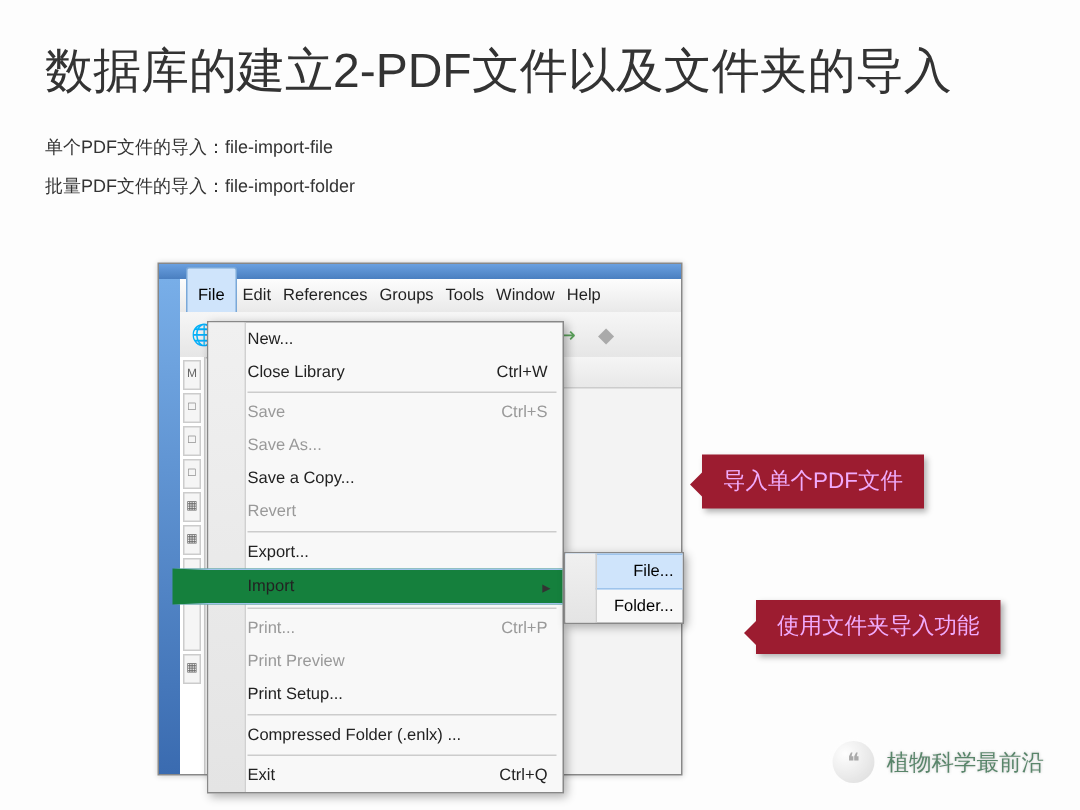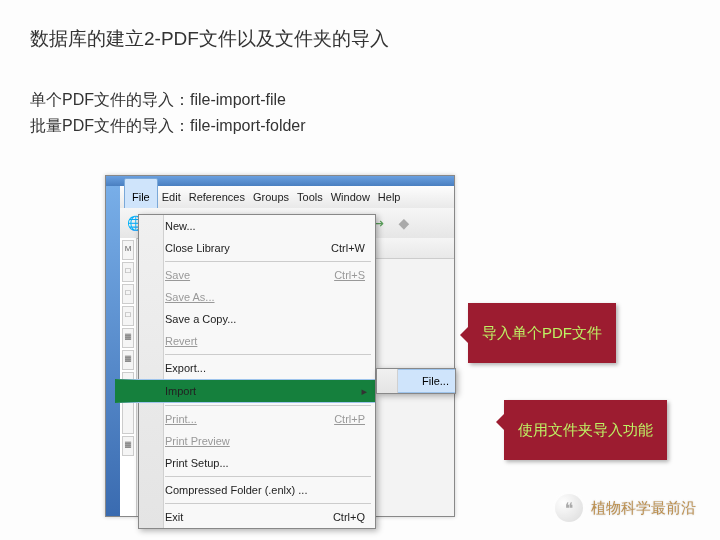--- a/index.html
+++ b/index.html
@@ -8,27 +8,27 @@
     height: 540px;
     background: #fdfdfd;
     font-family: "Microsoft YaHei", Arial, sans-serif;
     position: relative;
     overflow: hidden;
   }
   .title {
     position: absolute;
     top: 26px;
     left: 30px;
-    font-size: 19px;
+    font-size: 32px;
     color: #333;
   }
   .subtitle {
     position: absolute;
     left: 30px;
-    font-size: 16px;
+    font-size: 12px;
     color: #333;
   }
   .sub1 { top: 90px; }
   .sub2 { top: 116px; }
 
   .app-window {
     position: absolute;
     left: 105px;
     top: 175px;
     width: 348px;
@@ -126,21 +126,21 @@
     display: flex;
     justify-content: space-between;
     padding: 5px 10px 5px 26px;
     position: relative;
     border-left: 24px solid transparent;
     margin-left: -24px;
   }
   .dropdown .sep {
     height: 1px; background: #ccc; margin: 2px 4px 2px 26px;
   }
-  .dropdown .disabled { color: #999; text-decoration: underline; }
+  .dropdown .disabled { color: #999; }
   .dropdown .arrow::after {
     content: '▸'; color: #333; position: absolute; right: 8px;
   }
   .dropdown .highlight {
     background: #15803d;
     border-top: 1px solid #9ec4ec;
     border-bottom: 1px solid #9ec4ec;
   }
   .dropdown .icon-strip {
     position: absolute;
@@ -171,22 +171,22 @@
   .submenu .mi { padding: 5px 6px 5px 13px; text-align: right; }
   .submenu .highlight {
     background: #cfe4fb;
     border-top: 1px solid #9ec4ec;
     border-bottom: 1px solid #9ec4ec;
   }
 
   .callout {
     position: absolute;
     background: #9c1c30;
-    color: #bef264;
-    padding: 20px 14px;
+    color: #f0abfc;
+    padding: 8px 14px;
     font-size: 15px;
     text-align: center;
     line-height: 1.3;
     box-shadow: 2px 2px 4px rgba(0,0,0,0.3);
   }
   .callout1 { left: 468px; top: 303px; }
   .callout2 { left: 504px; top: 400px; text-align: center; }
   .callout1::before {
     content: '';
     position: absolute;
@@ -215,21 +215,21 @@
     filter: drop-shadow(0 0 3px rgba(255,255,255,0.6));
   }
   .watermark .logo {
     width: 28px; height: 28px;
     border-radius: 50%;
     background: radial-gradient(circle at 30% 30%, #fff, #ccc);
     display: flex; align-items: center; justify-content: center;
     font-size: 16px; color: #888;
   }
   .watermark span {
-    color: #a16207;
+    color: #14532d;
     font-size: 15px;
     text-shadow: 0 0 2px #aaa;
   }
 </style>
 </head>
 <body>
 
 <div class="title">数据库的建立2-PDF文件以及文件夹的导入</div>
 <div class="subtitle sub1">单个PDF文件的导入：file-import-file</div>
 <div class="subtitle sub2">批量PDF文件的导入：file-import-folder</div>
@@ -321,20 +321,21 @@
   <div class="sep"></div>
   <div class="mi">
       <span>Exit</span>
       <span>Ctrl+Q</span>
     </div>
 </div>
 
 <div class="submenu">
   <div class="icon-strip"></div>
   <div class="mi highlight">File...</div>
+  <div class="mi">Folder...</div>
 </div>
 
 <div class="callout callout1">导入单个PDF文件</div>
 <div class="callout callout2">
   <div>使用文件夹导入功能</div>
 </div>
 
 <div class="watermark">
   <div class="logo">❝</div>
   <span>植物科学最前沿</span>

